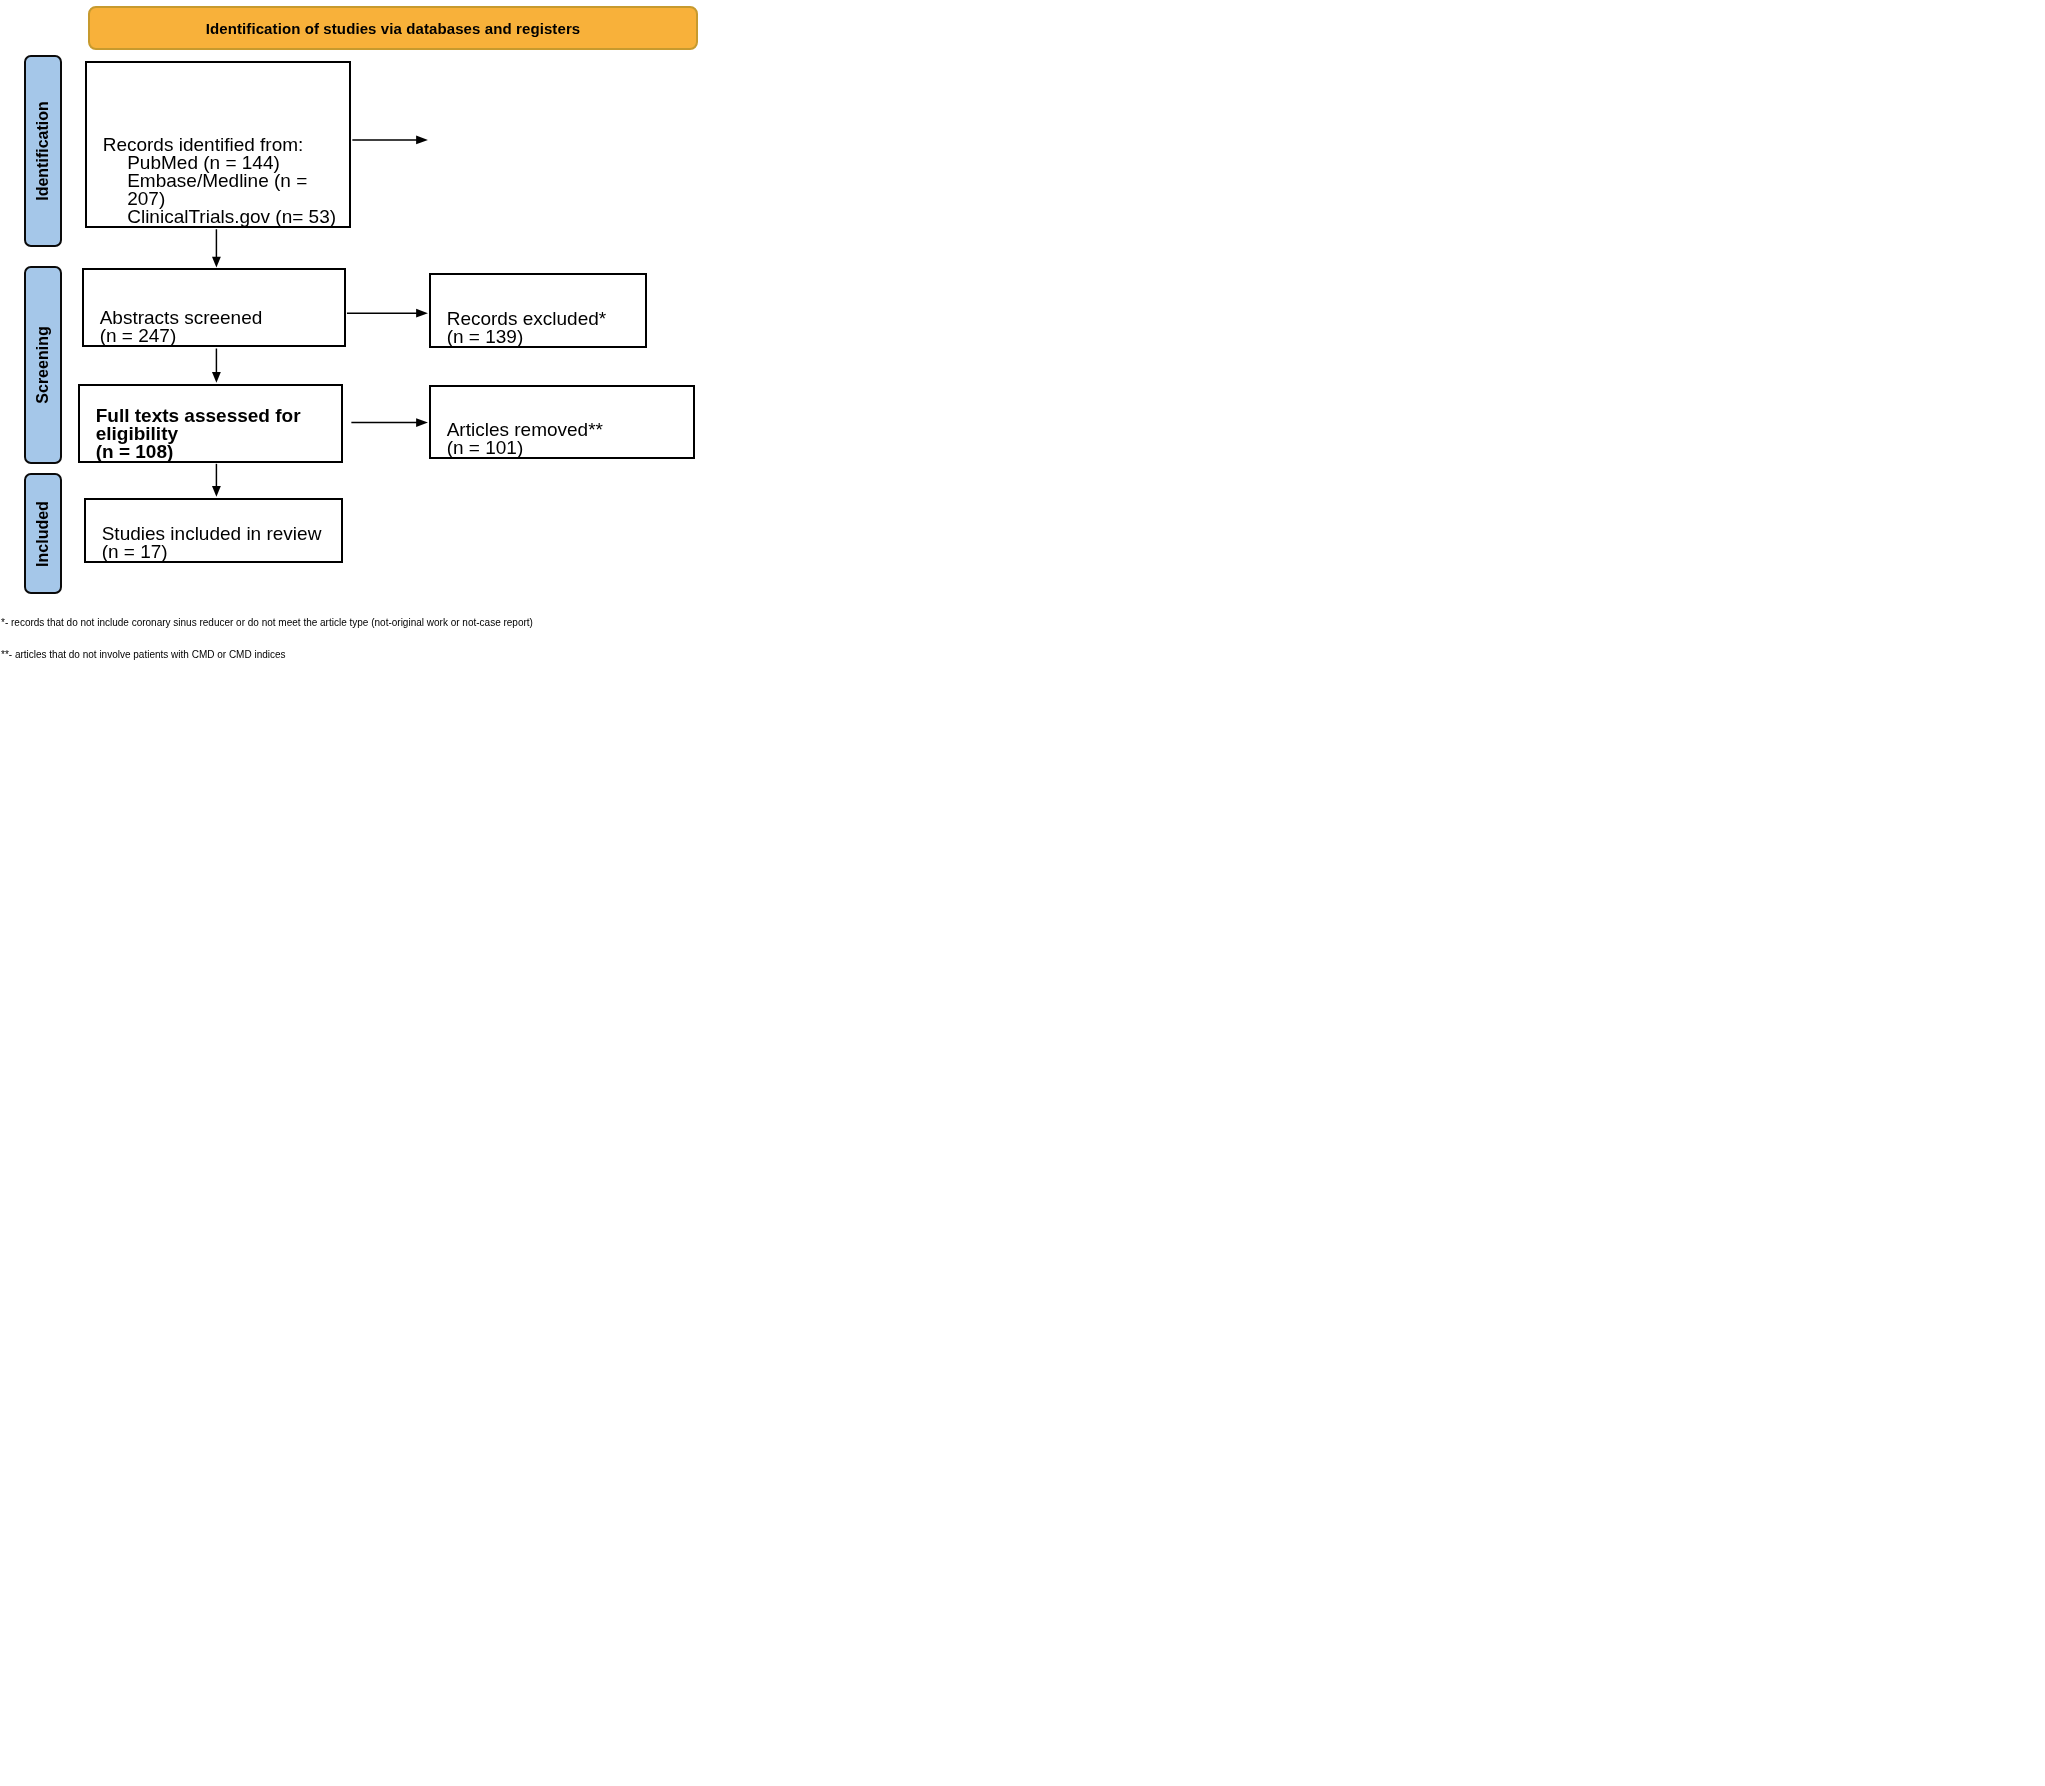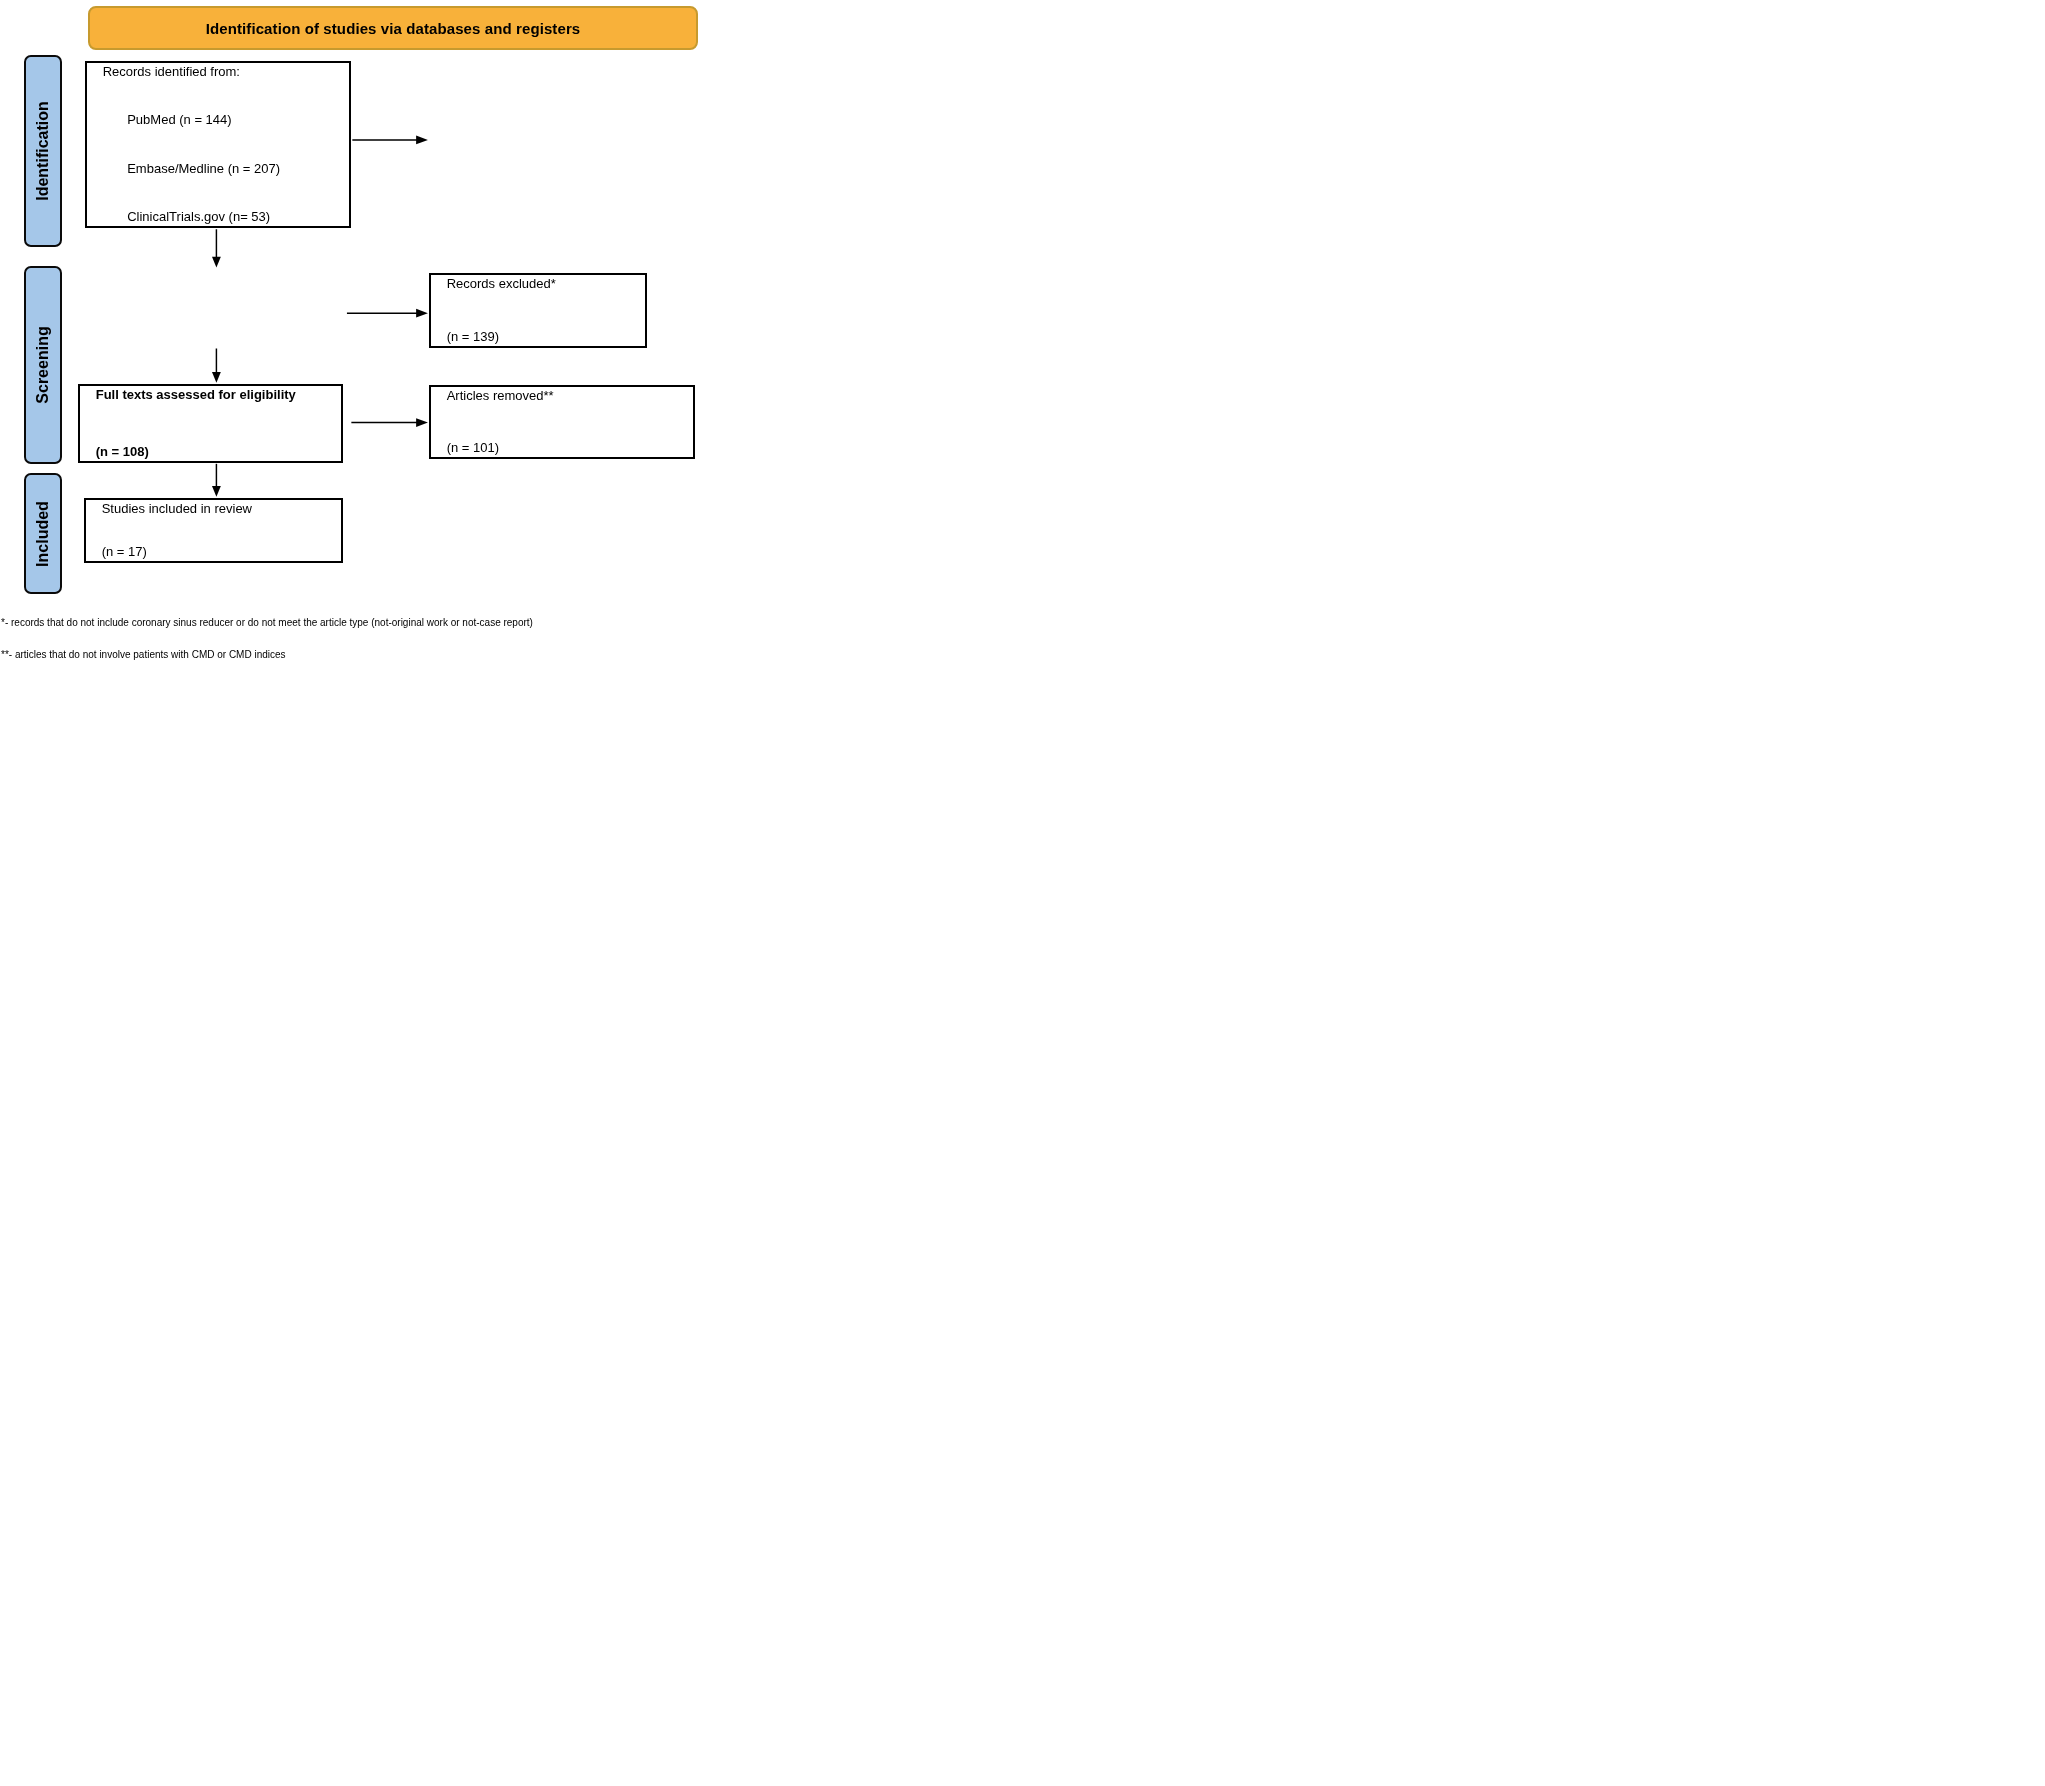--- a/index.html
+++ b/index.html
@@ -24,22 +24,22 @@
     transform:rotate(-90deg);white-space:nowrap;
     font-size:16px;font-weight:bold;
   }
   .stage.identification{top:55px;height:192px;}
   .stage.screening{top:266px;height:198px;}
   .stage.included{top:473px;height:121px;}
 
   
   .fbox{
     position:absolute;background:#ffffff;border:2.5px solid #000;box-sizing:border-box;
-    display:flex;flex-direction:column;justify-content:space-between;
-    font-size:13px;line-height:18px;padding-left:15.7px;padding-right:4.9px;
+    display:flex;flex-direction:column;justify-content:flex-end;
+    font-size:19px;line-height:18px;padding-left:15.7px;padding-right:4.9px;
   }
   .fbox .indent{padding-left:24.5px;}
   .box-records{left:85px;top:61px;width:266px;height:167px;}
   .box-duplicates{left:429px;top:106px;width:266px;height:76px;}
   .box-abstracts{left:82px;top:268px;width:264px;height:79px;}
   .box-rec-excluded{left:429px;top:273px;width:218px;height:75px;}
   .box-fulltexts{left:78px;top:384px;width:265px;height:79px;font-weight:bold;}
   .box-art-excluded{left:429px;top:385px;width:266px;height:74px;}
   .box-included{left:84px;top:498px;width:259px;height:65px;}
 
@@ -74,20 +74,24 @@
     <span>Included</span>
   </div>
 
   <div class="fbox box-records">
     <div>Records identified from:</div>
     <div class="indent">PubMed (n = 144)</div>
     <div class="indent">Embase/Medline (n = 207)</div>
     <div class="indent">ClinicalTrials.gov (n= 53)</div>
   </div>
 
+  <div class="fbox box-abstracts">
+    <div>Abstracts screened</div>
+    <div>(n = 247)</div>
+  </div>
 
   <div class="fbox box-fulltexts">
     <div>Full texts assessed for eligibility</div>
     <div>(n = 108)</div>
   </div>
 
   <div class="fbox box-included">
     <div>Studies included in review</div>
     <div>(n = 17)</div>
   </div>

